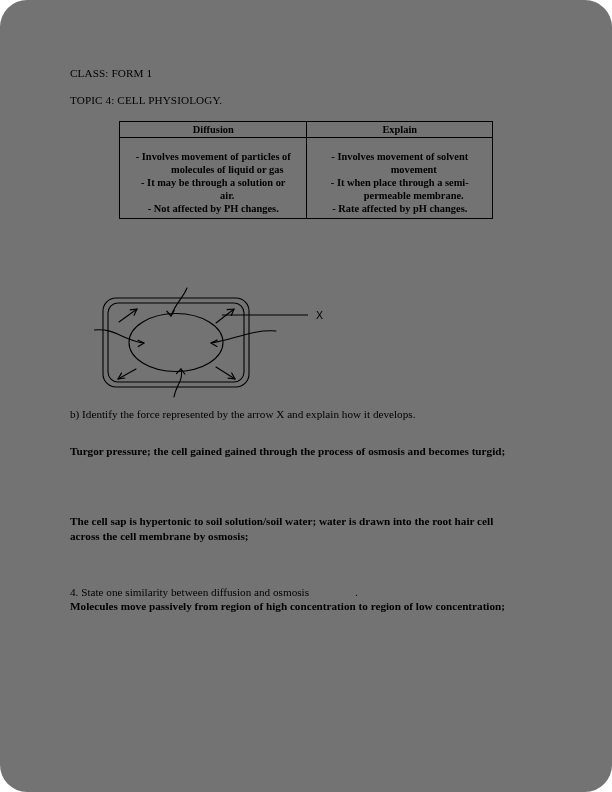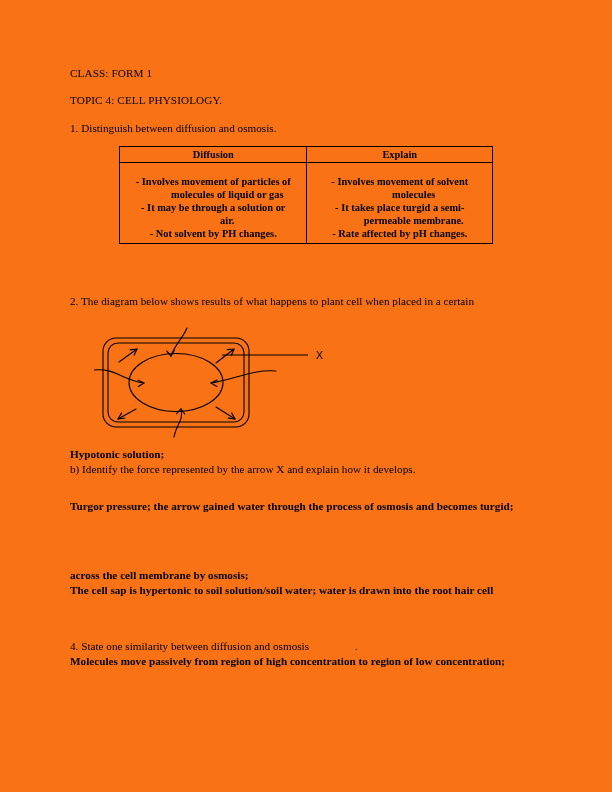--- a/index.html
+++ b/index.html
@@ -9,23 +9,24 @@
     background: #ffffff;
   }
   body {
     font-family: "Liberation Serif", "DejaVu Serif", serif;
     color: #000000;
   }
   .page {
     position: relative;
     width: 612px;
     height: 792px;
-    background: #f97316;
+    background: #737373;
     overflow: hidden;
     box-sizing: border-box;
+    border-radius: 27px;
   }
   .content {
     position: absolute;
     left: 70px;
     top: 68px;
     width: 472px;
   }
 
   .hdr-line {
     font-size: 11.2px;
@@ -115,21 +116,20 @@
 </style>
 </head>
 <body>
 
 <div class="page">
   <div class="content">
 
     <div class="hdr-line">CLASS: FORM 1</div>
     <div class="hdr-line">TOPIC 4: CELL PHYSIOLOGY.</div>
 
-    <div class="q-line">1. Distinguish between diffusion and osmosis.</div>
 
     <div class="table-wrap">
       <table class="compare">
         <thead>
           <tr>
             <th>Diffusion</th>
             <th>Explain</th>
           </tr>
         </thead>
         <tbody>
@@ -138,47 +138,46 @@
               <ul class="bullets">
                 <li>
                   <span>- Involves movement of particles of</span>
                   <span class="cont">molecules of liquid or gas</span>
                 </li>
                 <li>
                   <span>- It may be through a solution or</span>
                   <span class="cont">air.</span>
                 </li>
                 <li>
-                  <span>- Not solvent by PH changes.</span>
+                  <span>- Not affected by PH changes.</span>
                 </li>
               </ul>
             </td>
             <td>
               <ul class="bullets">
                 <li>
                   <span>- Involves movement of solvent</span>
-                  <span class="cont">molecules</span>
-                </li>
-                <li>
-                  <span>- It takes place turgid a semi-</span>
+                  <span class="cont">movement</span>
+                </li>
+                <li>
+                  <span>- It when place through a semi-</span>
                   <span class="cont">permeable membrane.</span>
                 </li>
                 <li>
                   <span>- Rate affected by pH changes.</span>
                 </li>
               </ul>
             </td>
           </tr>
         </tbody>
       </table>
     </div>
 
     <div class="gap-xxl"></div>
 
-    <div class="q-line">2. The diagram below shows results of what happens to plant cell when placed in a certain</div>
 
     <div class="diagram-block">
       <svg width="260" height="124" viewBox="0 0 260 124">
         <g fill="none" stroke="#000000" stroke-width="1.1" stroke-linecap="round" stroke-linejoin="round">
 
           <rect x="9" y="15" width="146" height="89" rx="13" ry="13"></rect>
 
           <rect x="14" y="20" width="136" height="79" rx="10" ry="10"></rect>
 
           <ellipse cx="82" cy="59.5" rx="47" ry="29"></ellipse>
@@ -212,34 +211,33 @@
 
           <path d="M182 48 C158 46, 140 57, 117 60"></path>
           <path d="M117 60 L123.1 57.1 M117 60 L122.9 63.4" fill="none" stroke-width="1.2"></path>
         </g>
 
         <line x1="128" y1="32" x2="214" y2="32" stroke="#000000" stroke-width="1.1"></line>
         <text x="222" y="36" font-family="Liberation Sans, sans-serif" font-size="10.5" fill="#000000">X</text>
       </svg>
     </div>
 
-    <div class="ans">Hypotonic solution;</div>
     <div class="q-line">b) Identify the force represented by the arrow X and explain how it develops.</div>
 
     <div class="gap-md"></div>
 
-    <div class="ans">Turgor pressure; the arrow gained water through the process of osmosis and becomes turgid;</div>
+    <div class="ans">Turgor pressure; the cell gained gained through the process of osmosis and becomes turgid;</div>
 
     <div class="gap-xl"></div>
 
 
     <div class="gap-sm"></div>
 
+    <div class="ans">The cell sap is hypertonic to soil solution/soil water; water is drawn into the root hair cell</div>
     <div class="ans">across the cell membrane by osmosis;</div>
-    <div class="ans">The cell sap is hypertonic to soil solution/soil water; water is drawn into the root hair cell</div>
 
     <div class="gap-lg"></div>
 
     <div class="q-line">
       <span>4. State one similarity between diffusion and osmosis</span><span class="q4-dot"></span><span>.</span>
     </div>
     <div class="ans">Molecules move passively from region of high concentration to region of low concentration;</div>
 
   </div>
 </div>

